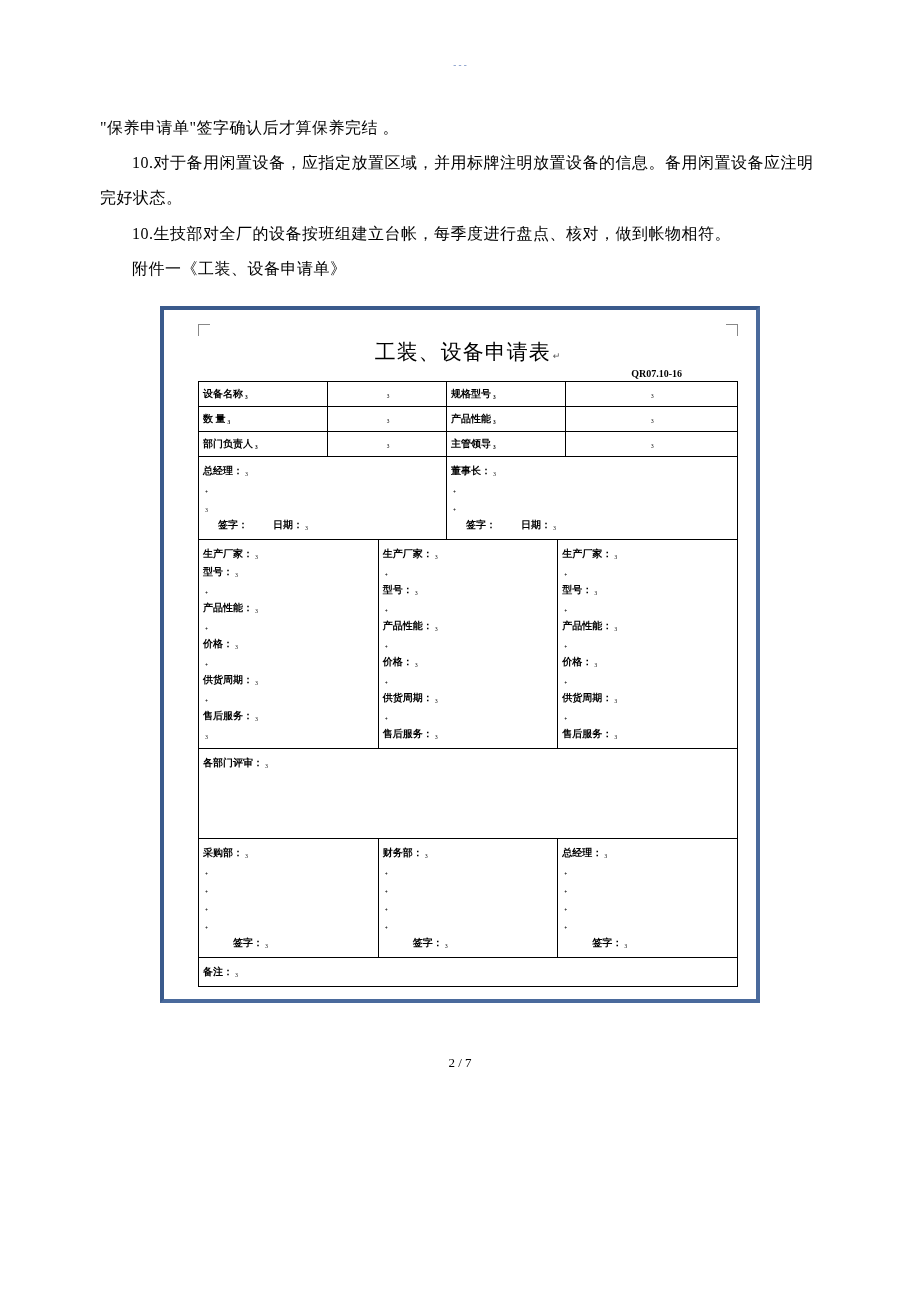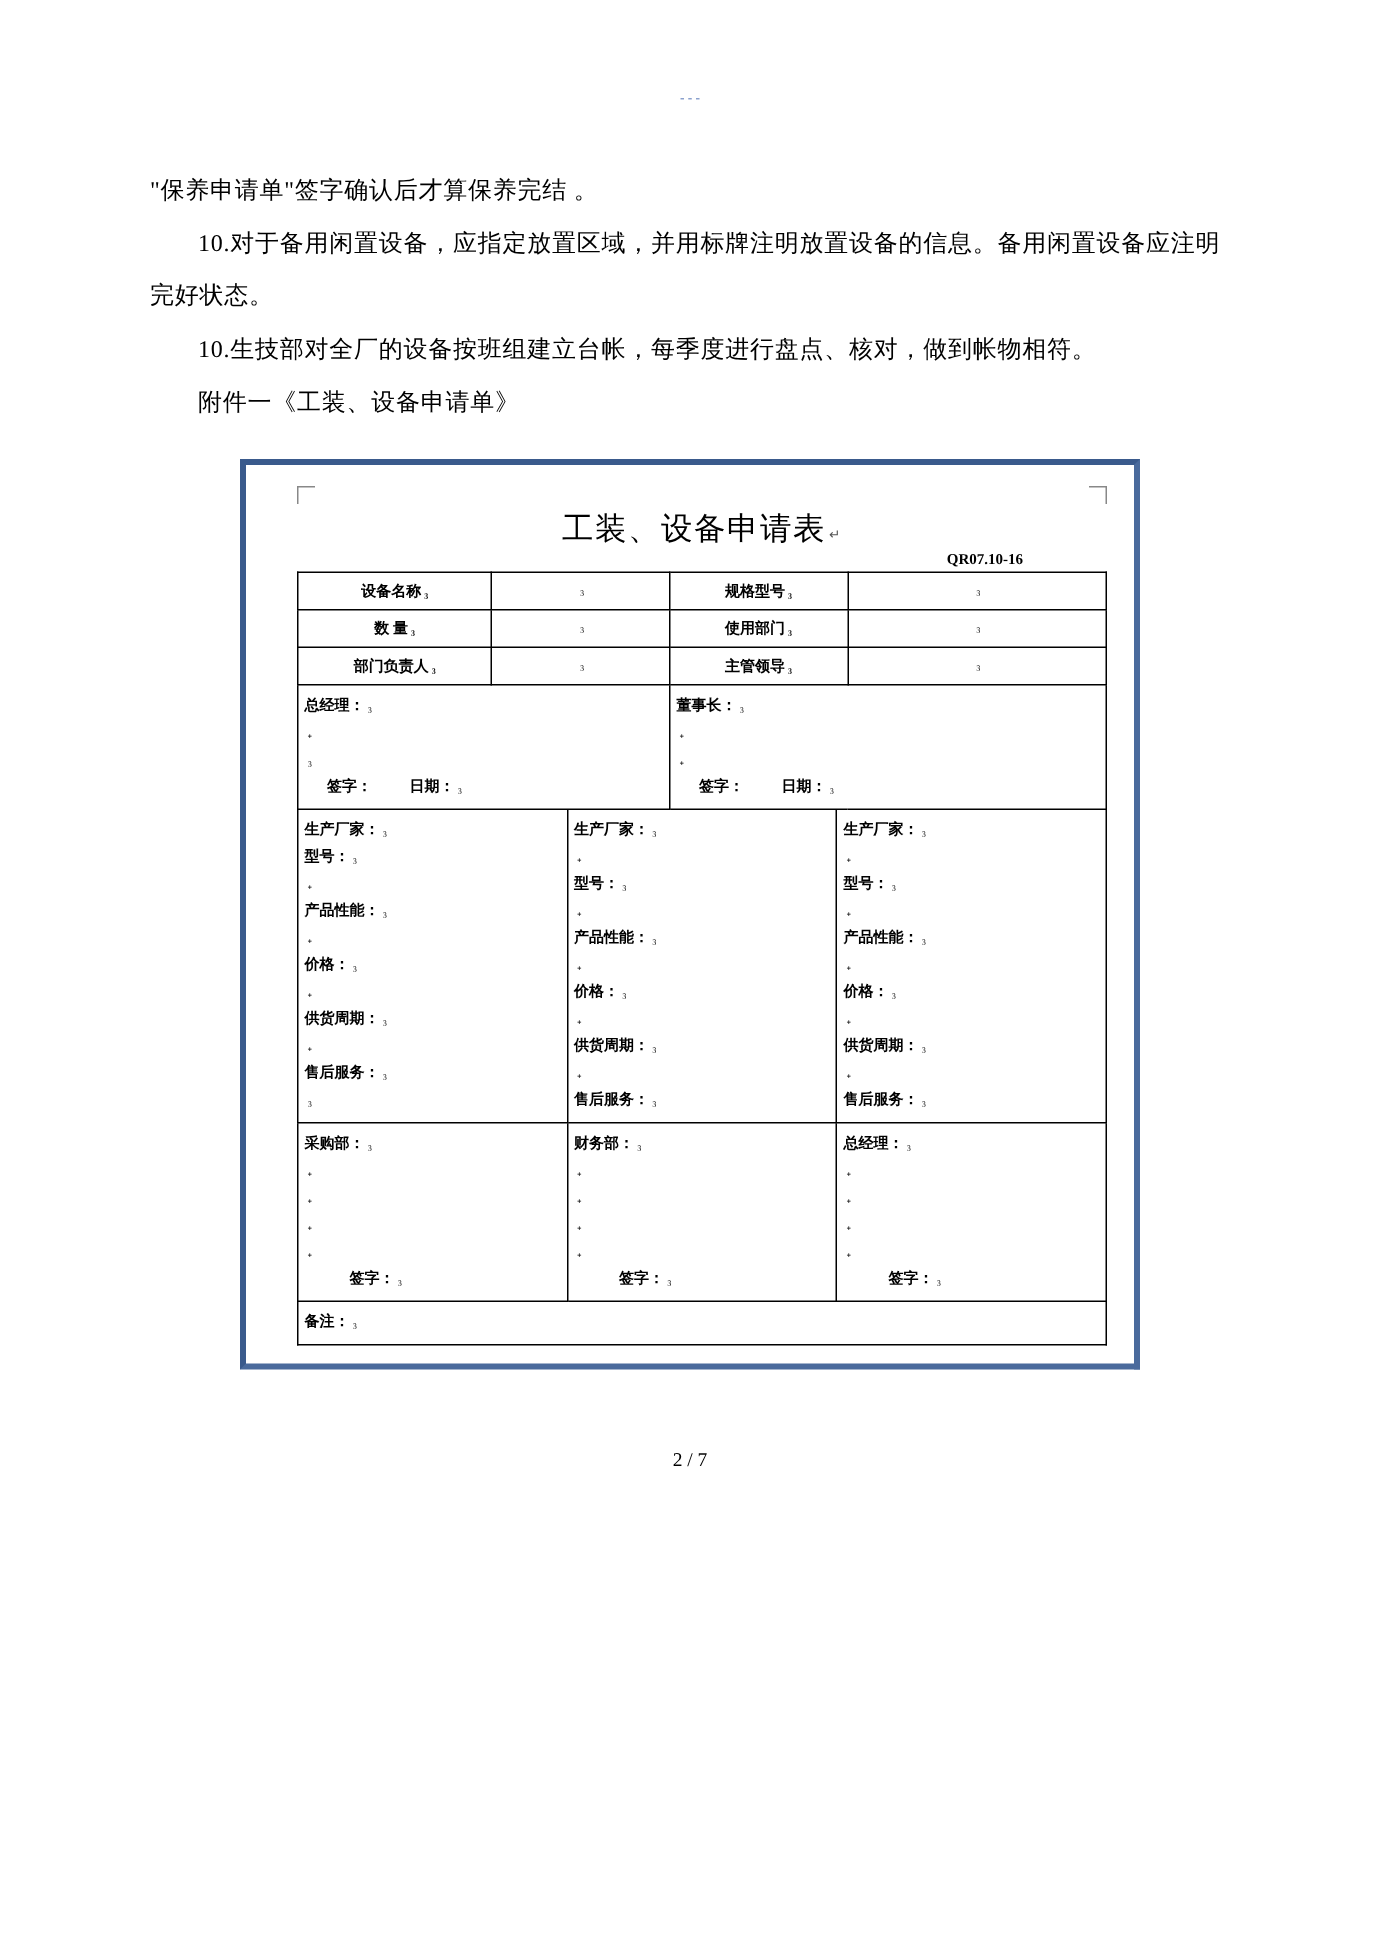--- a/index.html
+++ b/index.html
@@ -9,21 +9,21 @@
     .indent { text-indent: 2em; }
     .form-container { border: 4px solid #4a6a9c; border-top-color: #3a5a8c; border-left-color: #3a5a8c; margin: 20px auto 30px auto; padding: 14px 18px 12px 34px; width: 600px; font-family: "SimSun", "宋体", serif; }
     .corner-row { display: flex; justify-content: space-between; align-items: flex-start; height: 18px; }
     .corner { width: 12px; height: 12px; border: 1px solid #888; }
     .corner.tl { border-right: none; border-bottom: none; }
     .corner.tr { border-left: none; border-bottom: none; }
     .form-title { text-align: center; font-size: 21px; font-weight: normal; margin-top: -4px; margin-bottom: 2px; letter-spacing: 1px; }
     .form-code { text-align: right; font-size: 10px; font-weight: bold; padding-right: 56px; margin-bottom: 2px; }
     table.form-table { width: 100%; border-collapse: collapse; font-size: 10px; }
     table.form-table td { border: 1px solid #000; padding: 5px 4px; vertical-align: top; position: relative; }
-    .hdr { text-align: center; font-weight: bold; }
+    .hdr { text-align: left; font-weight: bold; }
     .val { text-align: center; }
     .lbl { font-weight: bold; display: inline; }
     .multi { line-height: 1.8; font-size: 10px; }
     .sign-inline { font-weight: bold; }
     .big-cell { height: 80px; }
     .vendor-col { width: 33.33%; }
     .pm { font-size: 9px; margin-left: 2px; }
     .footer { text-align: center; font-size: 13px; margin-top: 52px; font-family: "Times New Roman", serif; }
     .marker { font-size: 9px; color: #555; margin-left: 2px; }
   </style>
@@ -53,21 +53,21 @@
     <tbody>
         <tr>
       <td class="hdr" style="width:24%"><span>设备名称</span><span class="pm">₃</span></td>
       <td class="val" style="width:22%"><span class="pm">₃</span></td>
       <td class="hdr" style="width:22%"><span>规格型号</span><span class="pm">₃</span></td>
       <td class="val"><span class="pm">₃</span></td>
     </tr>
     <tr>
       <td class="hdr"><span>数    量</span><span class="pm">₃</span></td>
       <td class="val"><span class="pm">₃</span></td>
-      <td class="hdr"><span>使用部门</span><span class="pm">₃</span></td>
+      <td class="hdr"><span>产品性能</span><span class="pm">₃</span></td>
       <td class="val"><span class="pm">₃</span></td>
     </tr>
     <tr>
       <td class="hdr"><span>部门负责人</span><span class="pm">₃</span></td>
       <td class="val"><span class="pm">₃</span></td>
       <td class="hdr"><span>主管领导</span><span class="pm">₃</span></td>
       <td class="val"><span class="pm">₃</span></td>
     </tr>
     <tr>
       <td colspan="2" class="multi">
@@ -123,20 +123,25 @@
         <span class="lbl">产品性能：</span><span class="pm">₃</span><br>
         <span class="pm">₊</span><br>
         <span class="lbl">价格：</span><span class="pm">₃</span><br>
         <span class="pm">₊</span><br>
         <span class="lbl">供货周期：</span><span class="pm">₃</span><br>
         <span class="pm">₊</span><br>
         <span class="lbl">售后服务：</span><span class="pm">₃</span>
       </td>
     </tr>
     <tr>
+      <td colspan="3" style="height:90px" class="multi">
+        <span class="lbl">各部门评审：</span><span class="pm">₃</span>
+      </td>
+    </tr>
+    <tr>
       <td class="multi">
         <span class="lbl">采购部：</span><span class="pm">₃</span><br>
         <span class="pm">₊</span><br>
         <span class="pm">₊</span><br>
         <span class="pm">₊</span><br>
         <span class="pm">₊</span><br>
         &nbsp;&nbsp;&nbsp;&nbsp;&nbsp;&nbsp;&nbsp;&nbsp;&nbsp;&nbsp;&nbsp;&nbsp;<span class="sign-inline">签字：</span><span class="pm">₃</span>
       </td>
       <td class="multi">
         <span class="lbl">财务部：</span><span class="pm">₃</span><br>

